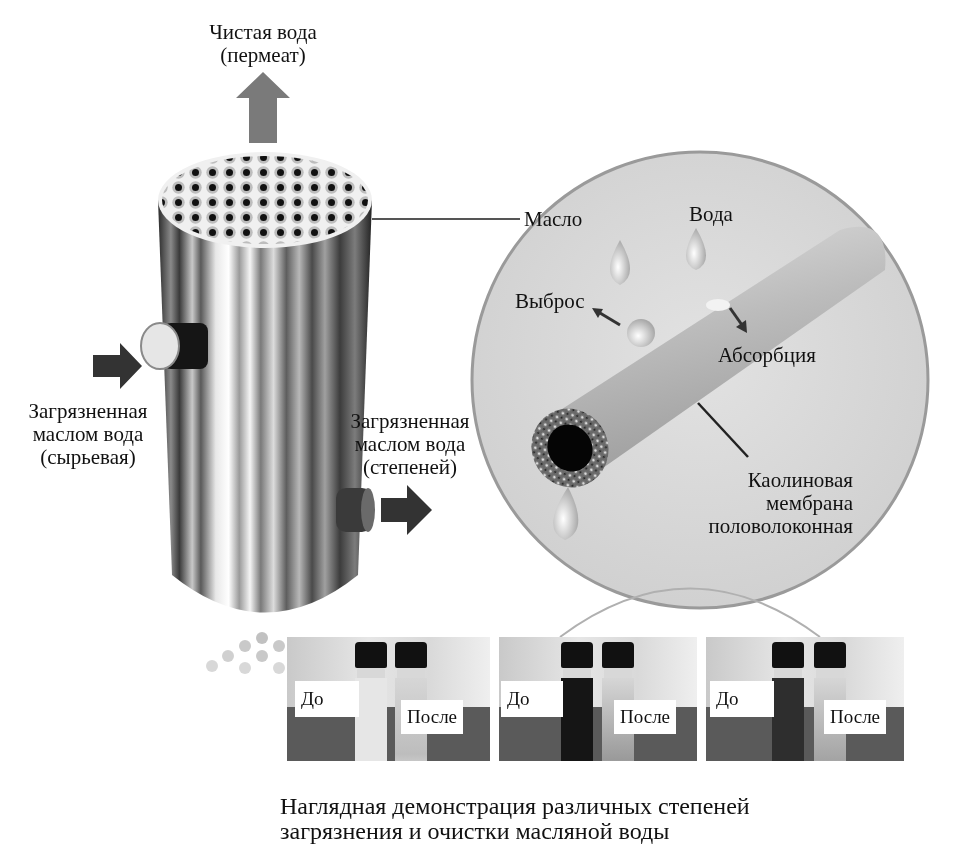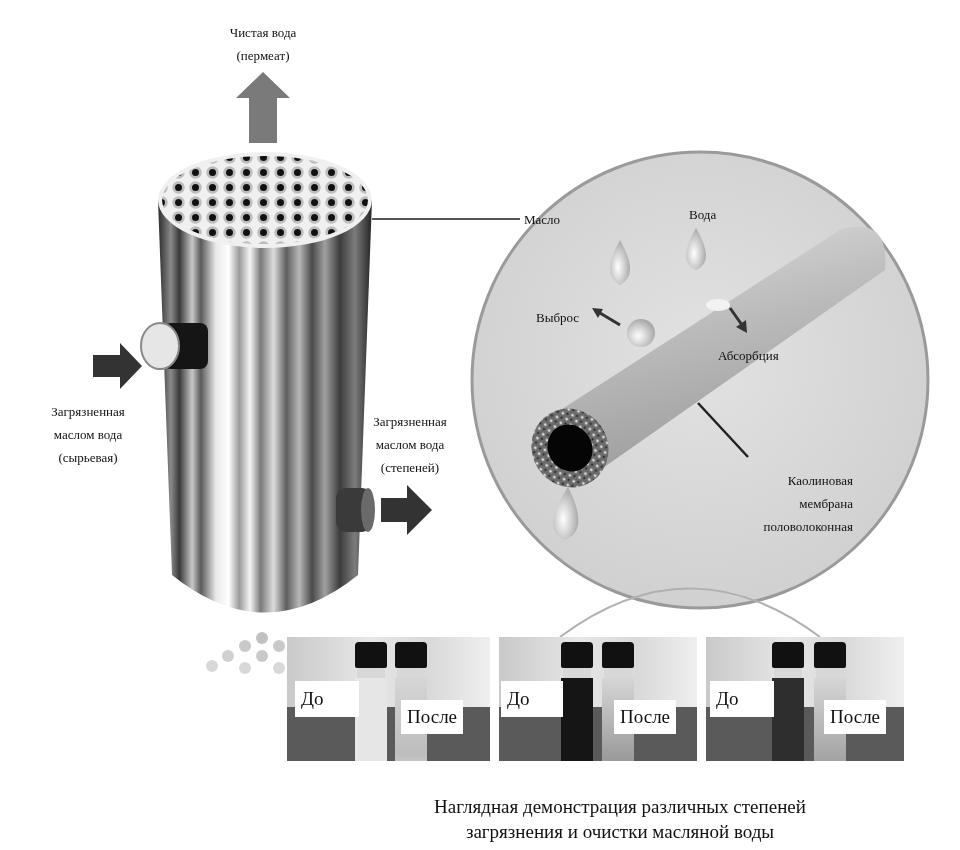--- a/index.html
+++ b/index.html
@@ -1,30 +1,30 @@
 <!DOCTYPE html>
 <html><head>
 <meta charset="utf-8">
 <style>
   html, body { margin: 0; padding: 0; background: #ffffff; }
   body { width: 960px; height: 850px; position: relative; overflow: hidden;
          font-family: "Liberation Serif", "DejaVu Serif", serif; color: #111; }
-  .lbl { position: absolute; text-align: center; font-size: 13px; line-height: 23px; color: #111; white-space: nowrap; }
+  .lbl { position: absolute; text-align: center; font-size: 21px; line-height: 23px; color: #111; white-space: nowrap; }
   .lbl span { display: block; }
   svg.stage { position: absolute; left: 0; top: 0; }
   .photo { position: absolute; top: 637px; height: 124px; overflow: hidden; background: #cfcfcf; }
   .photo .bg-top { position: absolute; left: 0; right: 0; top: 0; height: 70px;
                    background: linear-gradient(90deg,#c9c9c9,#e6e6e6 40%,#d9d9d9 70%,#efefef); }
   .photo .bg-bottom { position: absolute; left: 0; right: 0; top: 70px; bottom: 0; background: #5a5a5a; }
   .vial { position: absolute; top: 5px; width: 32px; height: 145px; border-radius: 0 0 14px 14px; }
   .vial .cap { position: absolute; left: 0; right: 0; top: 0; height: 26px; background: #111; border-radius: 4px 4px 2px 2px; }
   .vial .neck { position: absolute; left: 2px; right: 2px; top: 26px; height: 12px; background: #d8d8d8; border-radius: 2px; }
   .vial .body { position: absolute; left: 0; right: 0; top: 36px; bottom: 0; border-radius: 0 0 14px 14px; }
   .tag { position: absolute; background: #fff; font-size: 19px; line-height: 24px; padding: 0 6px; }
-  .caption { position: absolute; left: 280px; width: 680px; top: 794px; text-align: center; font-size: 19px; line-height: 25px; }
+  .caption { position: absolute; left: 280px; width: 680px; top: 794px; font-size: 24px; line-height: 25px; }
 </style>
 </head>
 <body>
 
 <svg class="stage" width="960" height="850" viewBox="0 0 960 850">
   <defs>
     <linearGradient id="stripes" x1="0" x2="1" y1="0" y2="0">
       <stop offset="0" stop-color="#2b2b2b"></stop>
       <stop offset="0.06" stop-color="#8a8a8a"></stop>
       <stop offset="0.1" stop-color="#3a3a3a"></stop>
@@ -139,21 +139,21 @@
 </div>
 
 <div class="lbl" style="left:340px; top:410px; width:140px;">
   <span>Загрязненная</span>
   <span>маслом вода</span>
   <span>(степеней)</span>
 </div>
 
 <div class="lbl" style="left:524px; top:208px;">Масло</div>
 <div class="lbl" style="left:689px; top:203px;">Вода</div>
-<div class="lbl" style="left:515px; top:306px;margin-left:21px;">Выброс</div>
+<div class="lbl" style="left:515px; top:290px;">Выброс</div>
 <div class="lbl" style="left:718px; top:344px;text-align:right;">Абсорбция</div>
 
 <div class="lbl" style="left:683px; top:469px; width:170px;text-align:right;">
   <span>Каолиновая</span>
   <span>мембрана</span>
   <span>половолоконная</span>
 </div>
 
 <div class="photo" style="left:287px; width:203px;">
   <div class="bg-top"></div>

